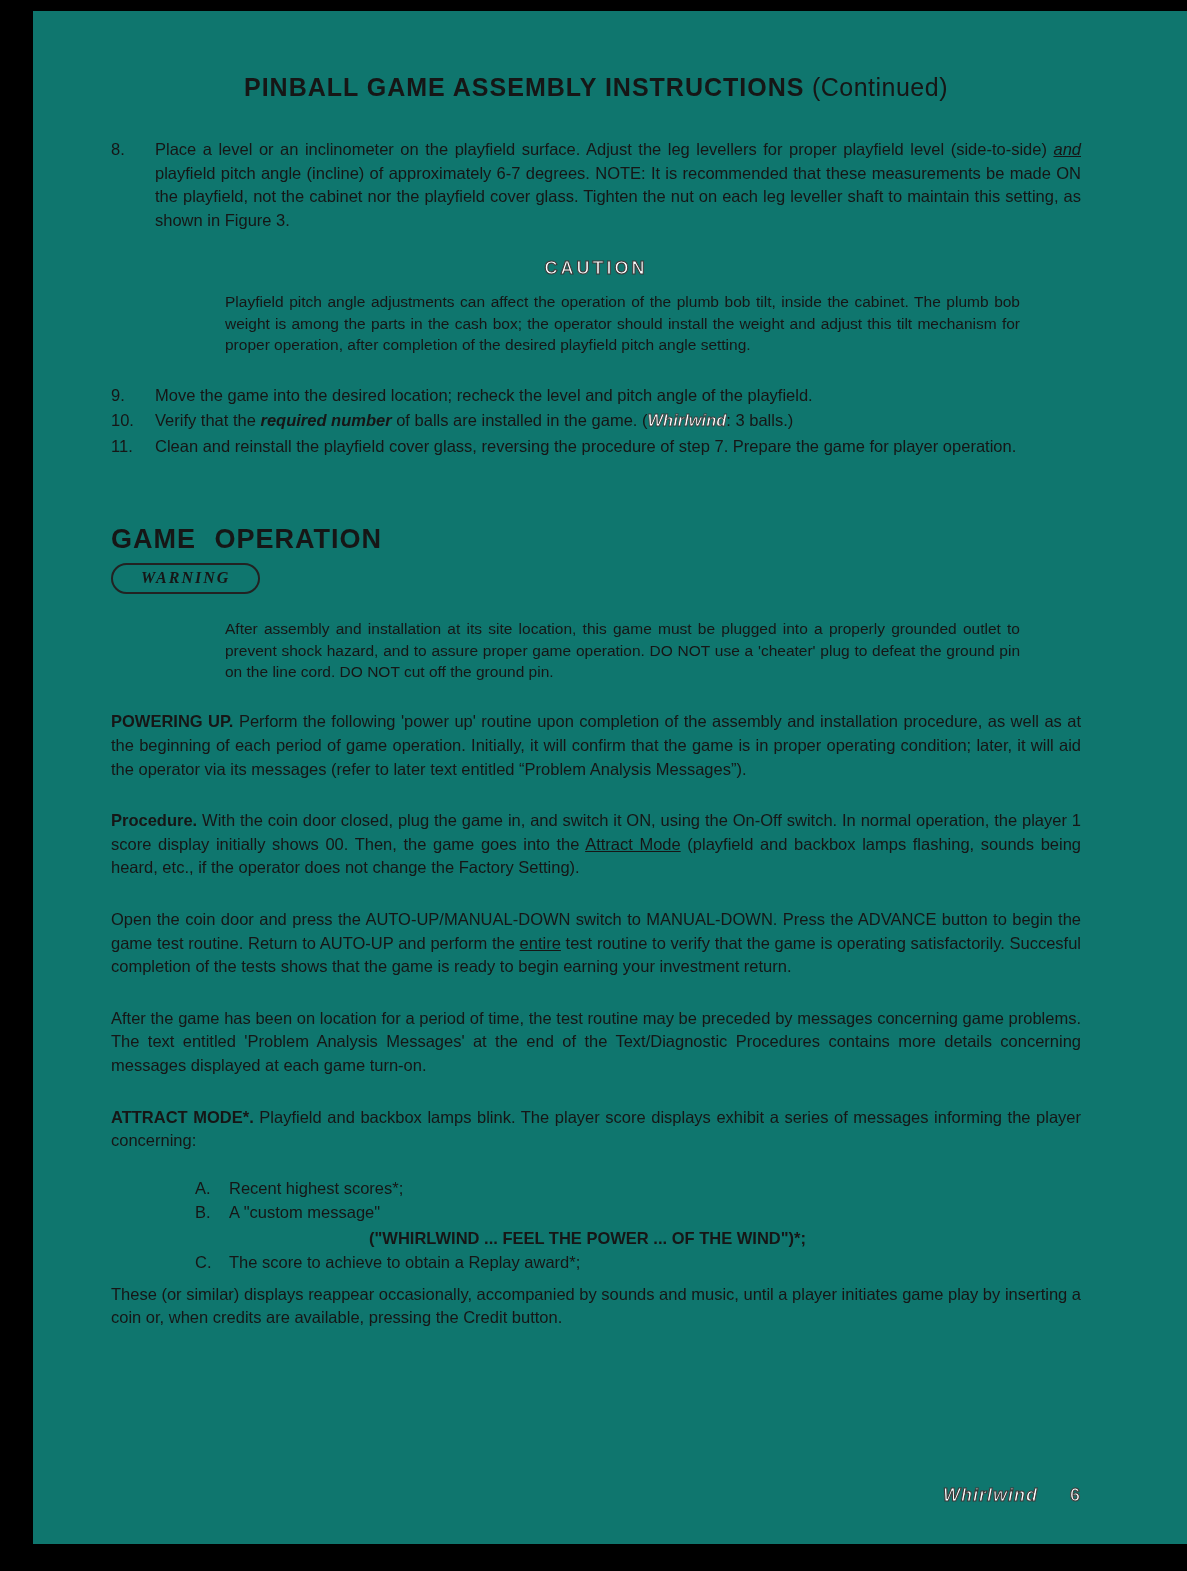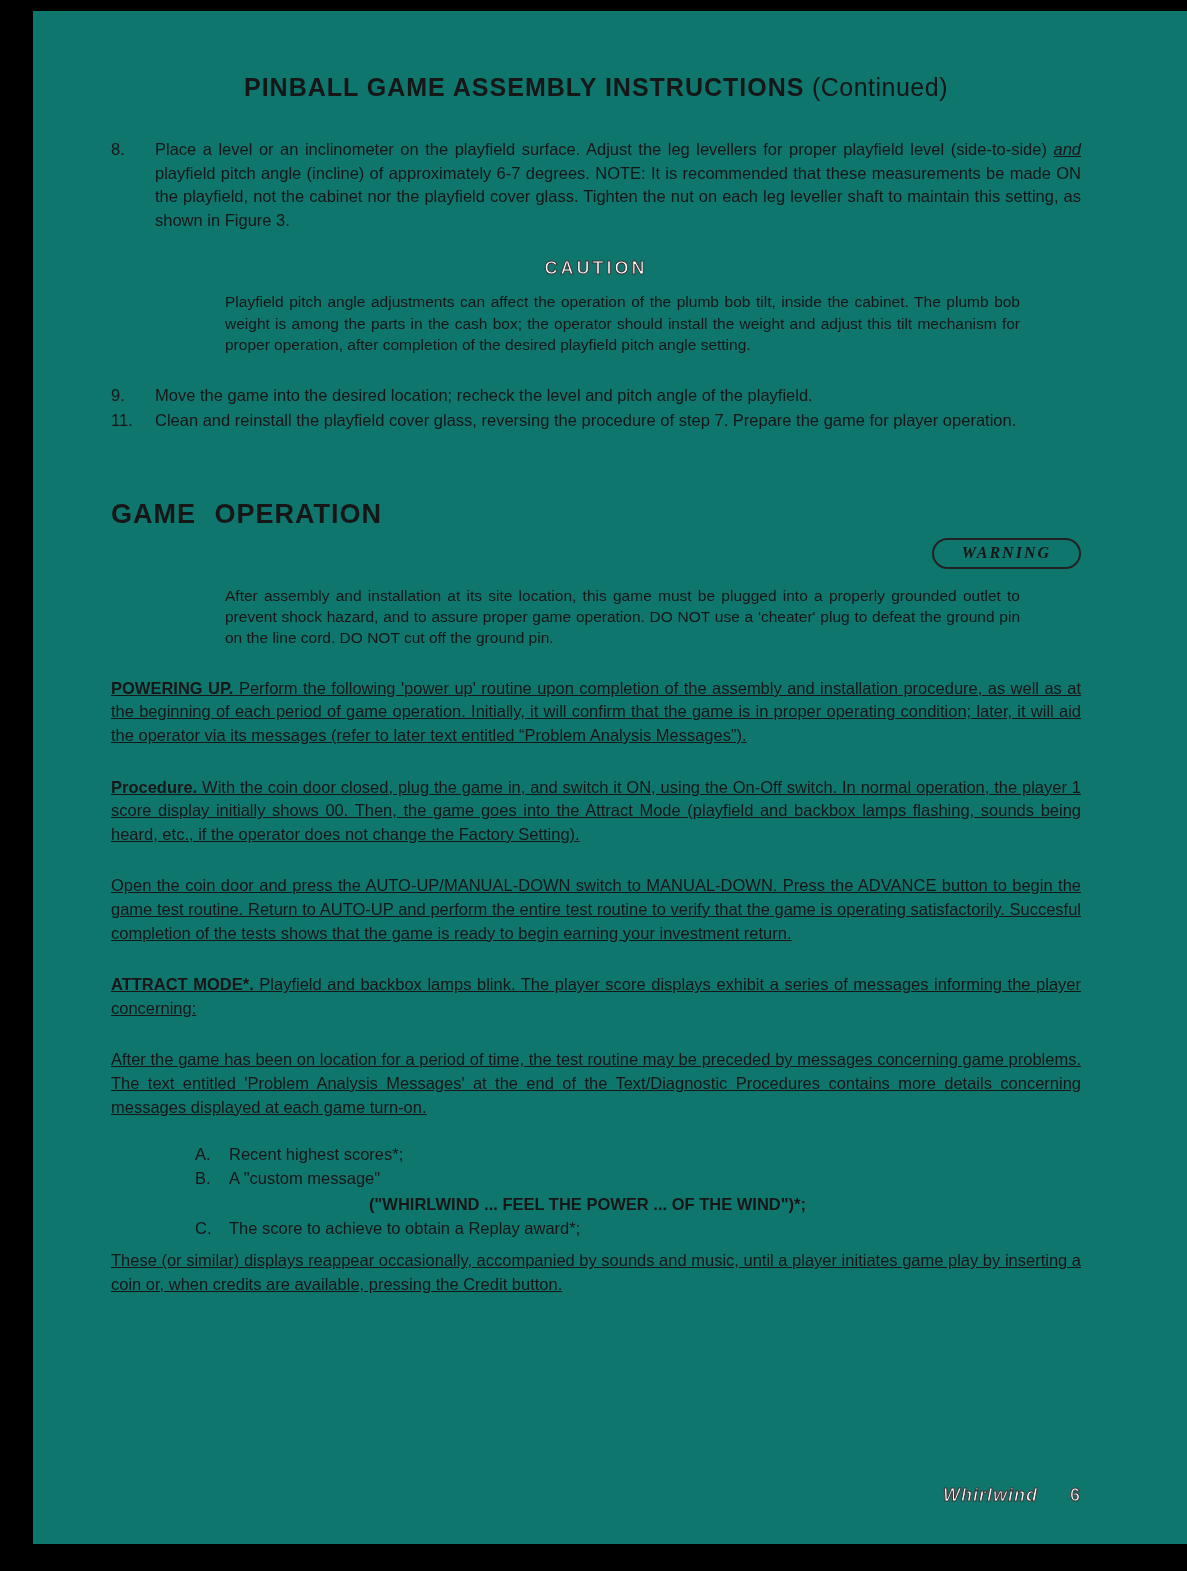--- a/index.html
+++ b/index.html
@@ -60,34 +60,34 @@
   .steps-block { margin-top:28px; }
 
   .go-head {
     font-size:27px;
     font-weight:bold;
     letter-spacing:1px;
     word-spacing:10px;
     margin-top:66px;
     margin-bottom:8px;
   }
-  .warning-wrap { text-align:right; margin-bottom:16px; }
+  .warning-wrap { text-align:left; margin-bottom:24px; }
   .warning-pill {
     display:inline-block;
     border:2.5px solid #222;
     border-radius:16px;
     padding:4px 28px 5px 28px;
     font-family:"Liberation Serif", serif;
     font-style:italic;
     font-weight:bold;
     font-size:16px;
     letter-spacing:2px;
   }
 
-  .para { margin-top:28px;text-decoration:underline; }
+  .para { margin-top:28px; }
   .para .lead { font-weight:bold; }
 
   .abc-list { margin-top:24px; margin-left:84px; }
   .abc-item { display:flex; font-size:16.5px; line-height:1.45; }
   .abc-item .albl { flex:0 0 34px; }
   .custom-msg {
     margin-left:174px;
     font-weight:bold;
     font-size:16.5px;
     line-height:1.6;
@@ -123,20 +123,24 @@
   </div>
 
   <div class="inset-block">Playfield pitch angle adjustments can affect the operation of the plumb bob tilt, inside the cabinet.  The plumb bob weight is among the parts in the cash box; the operator should install the weight and adjust this tilt mechanism for proper operation, after completion of the desired playfield pitch angle setting.</div>
 
   <div class="steps-block">
     <div class="step body-text">
       <span class="num">9.</span>
       <span class="stext">Move the game into the desired location; recheck the level and pitch angle of the playfield.</span>
     </div>
     <div class="step body-text">
+      <span class="num">10.</span>
+      <span class="stext"><span>Verify that the </span><span class="bold-ital">required  number</span><span> of balls are installed in the game.  (</span><span class="outline" style="font-style:italic;-webkit-text-stroke-width:0.8px;">Whirlwind</span><span>:  3 balls.)</span></span>
+    </div>
+    <div class="step body-text">
       <span class="num">11.</span>
       <span class="stext">Clean and reinstall the playfield cover glass, reversing the procedure of step 7.  Prepare the game for player operation.</span>
     </div>
   </div>
 
   <div class="go-head">GAME OPERATION</div>
 
   <div class="warning-wrap">
     <span class="warning-pill">WARNING</span>
   </div>
@@ -148,25 +152,25 @@
   </div>
 
   <div class="para body-text">
     <span class="lead">Procedure.</span><span>   With the coin door closed, plug the game in, and switch it ON, using the On-Off switch.  In normal operation, the player 1 score display initially shows 00.  Then, the game goes into the </span><span class="underline">Attract Mode</span><span> (playfield and backbox lamps flashing, sounds being heard, etc., if the operator does not change the Factory Setting).</span>
   </div>
 
   <div class="para body-text">
     <span>Open the coin door and press the AUTO-UP/MANUAL-DOWN switch to MANUAL-DOWN.  Press the ADVANCE button to begin the game test routine.  Return to AUTO-UP and perform the </span><span class="underline">entire</span><span> test routine to verify that the game is operating satisfactorily.  Succesful completion of the tests shows that the game is ready to begin earning your investment return.</span>
   </div>
 
+  <div class="para body-text">After the game has been on location for a period of time, the test routine may be preceded by messages concerning game problems.  The text entitled 'Problem Analysis Messages'  at the end of the Text/Diagnostic Procedures contains more details concerning messages displayed at each game turn-on.</div>
+
   <div class="para body-text">
     <span class="lead">ATTRACT  MODE*.</span><span>   Playfield and backbox lamps blink.  The player score displays exhibit a series of messages informing the player concerning:</span>
   </div>
-
-  <div class="para body-text">After the game has been on location for a period of time, the test routine may be preceded by messages concerning game problems.  The text entitled 'Problem Analysis Messages'  at the end of the Text/Diagnostic Procedures contains more details concerning messages displayed at each game turn-on.</div>
 
   <div class="abc-list">
     <div class="abc-item">
       <span class="albl">A.</span>
       <span>Recent highest scores*;</span>
     </div>
     <div class="abc-item">
       <span class="albl">B.</span>
       <span>A "custom message"</span>
     </div>

